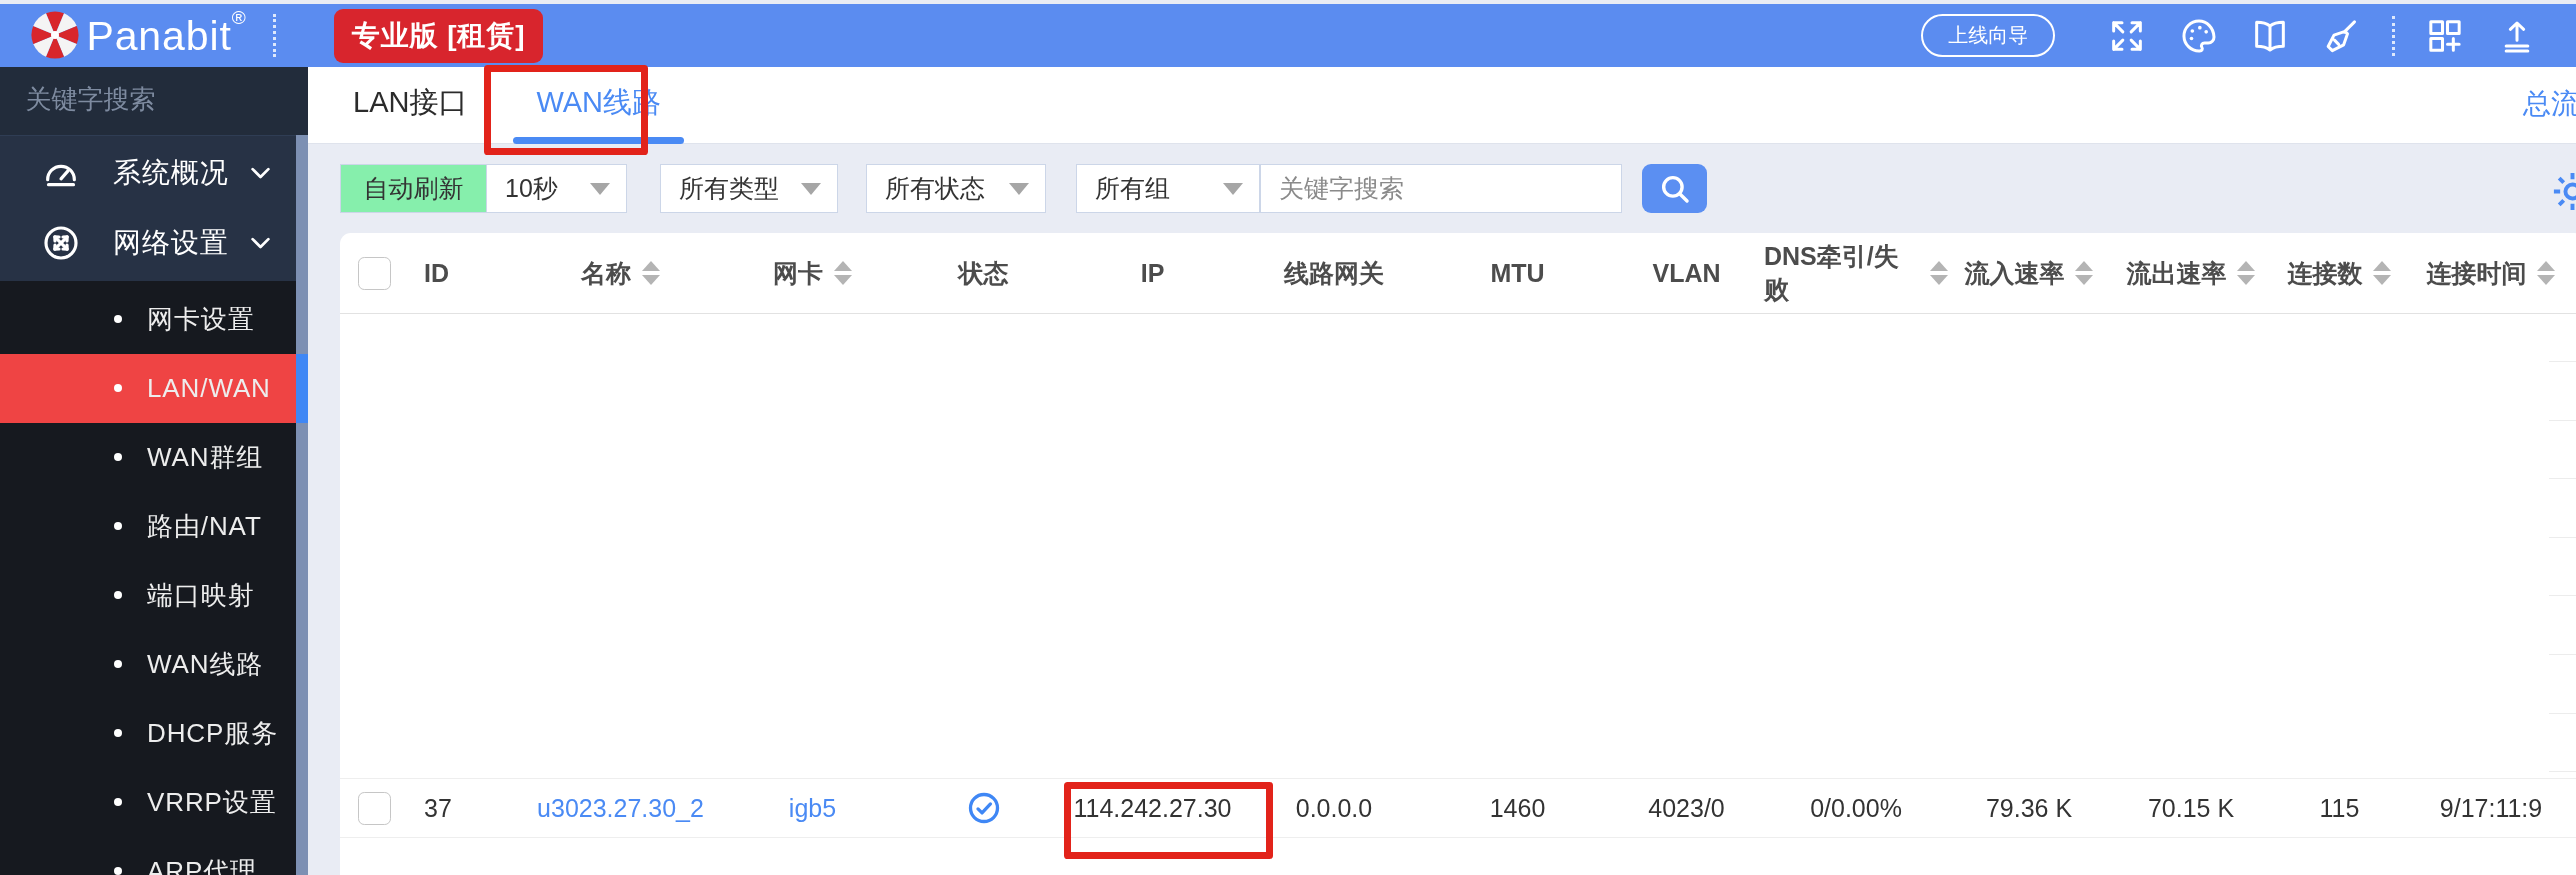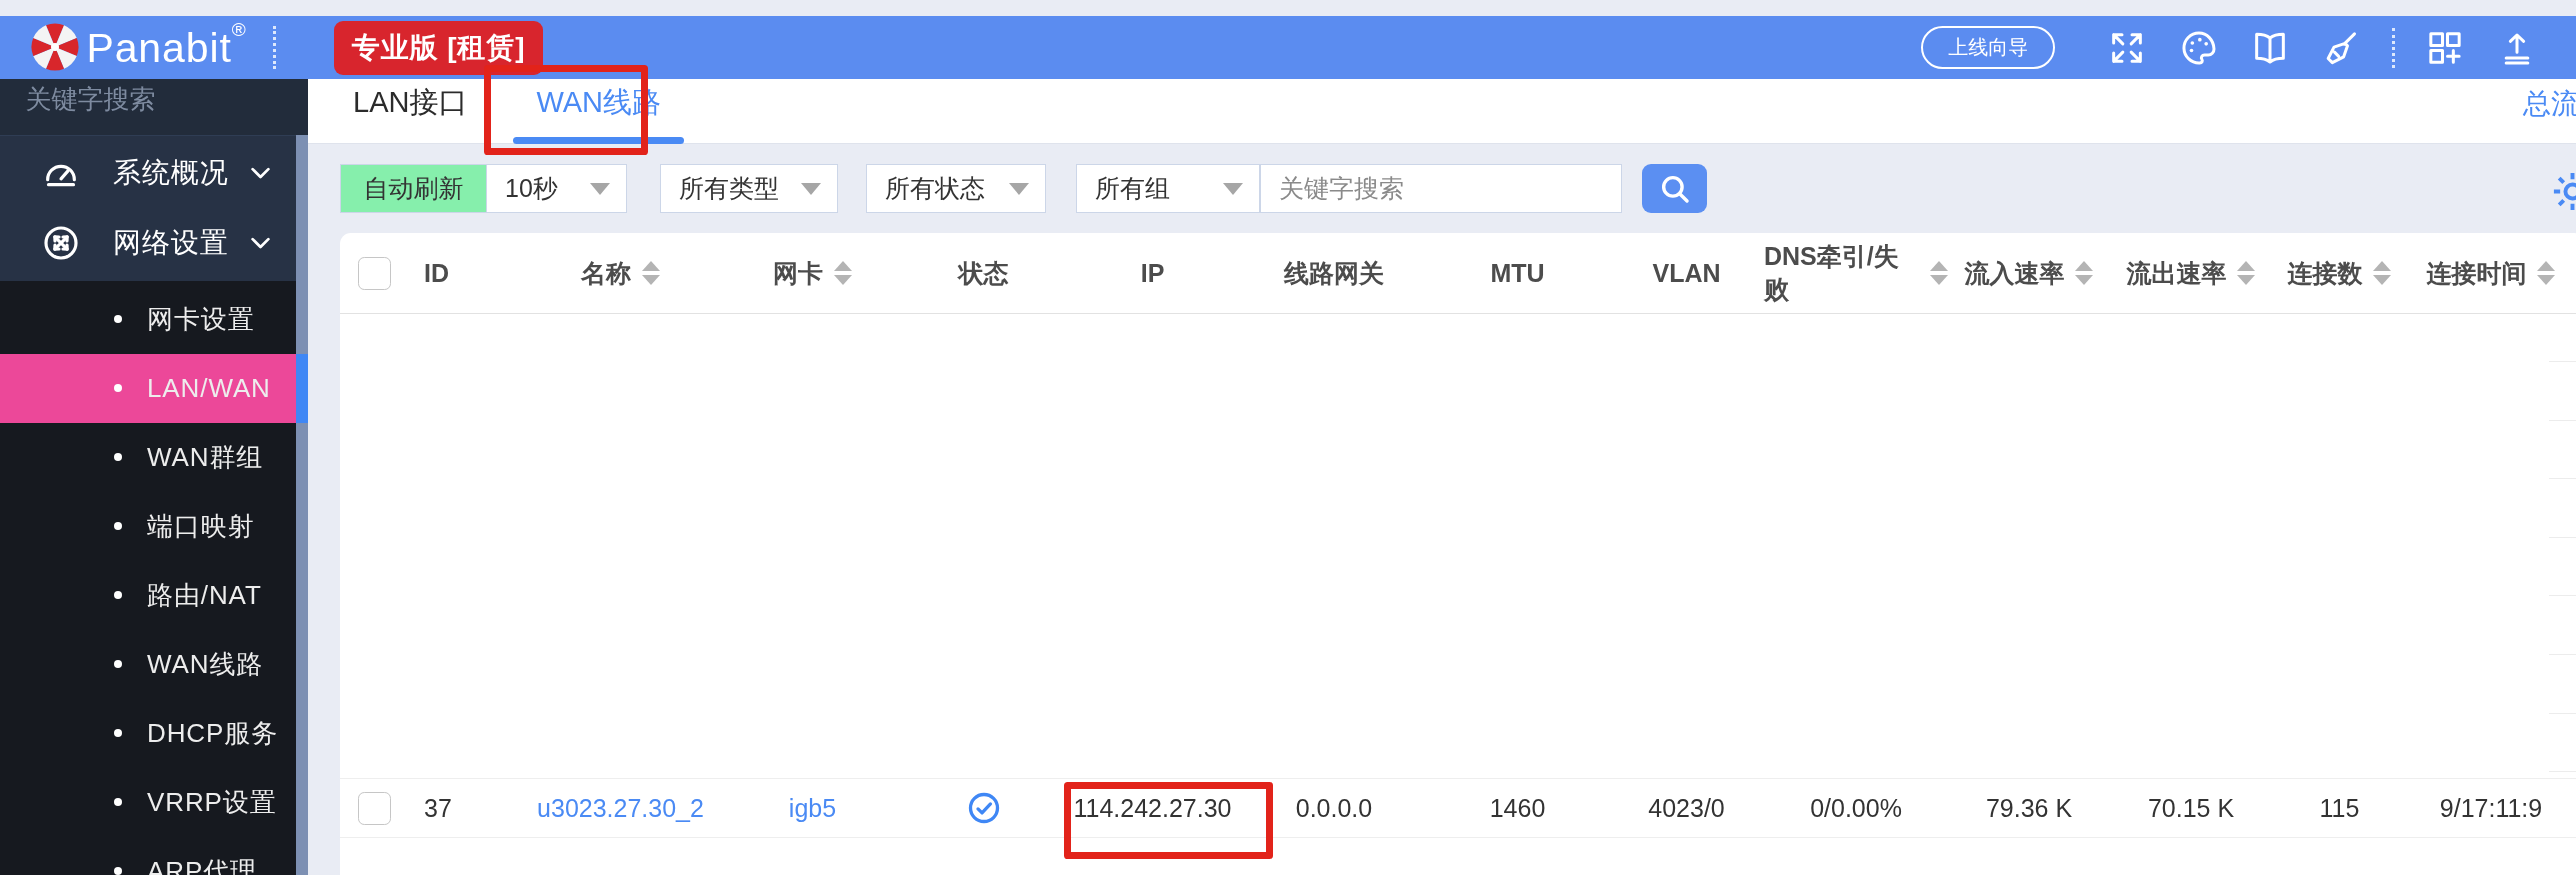--- a/index.html
+++ b/index.html
@@ -1,19 +1,19 @@
 <!DOCTYPE html>
 <html style="font-size:14.4px"><head>
 <meta charset="utf-8">
 <style>
   html,body{margin:0;padding:0;overflow:hidden}
   body{width:2576px;height:875px;position:relative;background:#e9ecf4;
        font-family:"Liberation Sans","DejaVu Sans",sans-serif;}
   
-  .topbar{position:absolute;top:16px;left:0;width:2576px;height:63px;background:#5b8cf0;
+  .topbar{position:absolute;top:4px;left:0;width:2576px;height:63px;background:#5b8cf0;
           display:flex;align-items:center;z-index:3}
   .logo{margin-left:29px;display:flex;align-items:flex-start}
   .logo svg{width:52px;height:52px;margin-top:3.6px}
   .brand{color:#fff;font-size:41px;font-weight:500;letter-spacing:0.9px;margin-left:5.4px;line-height:60px}
   .reg{color:#fff;font-size:19px;margin-top:1.8px}
   .vdot{height:43px;border-left:3.6px dotted rgba(255,255,255,.8);margin-left:27px}
   .badge{margin-left:58px;background:#d8252d;color:#fff;font-size:28px;font-weight:bold;
          padding:8px 18px;border-radius:9px;letter-spacing:0.9px}
   .topbar-right{margin-left:auto;display:flex;align-items:center;margin-right:23.4px}
   .wizard{border:2.7px solid #fff;border-radius:25px;padding:6.3px 25px;color:#fff;font-size:20px;
@@ -34,21 +34,21 @@
   .menu-row{height:70px;display:flex;align-items:center;position:relative}
   .menu-row svg.mi{width:40px;height:40px;margin-left:41px;stroke:#fff;fill:none;stroke-width:1.9;
                    stroke-linecap:round;stroke-linejoin:round}
   .menu-row .mlabel{margin-left:32px;color:#fff;font-size:28px;letter-spacing:0.9px}
   .menu-row svg.chev{width:27px;height:27px;margin-left:auto;margin-right:34px;stroke:#fff;
                      fill:none;stroke-width:2.4;stroke-linecap:round;stroke-linejoin:round}
   .side-sub{padding-top:3.6px}
   .sub-item{height:69px;display:flex;align-items:center;position:relative}
   .sub-item .dot{width:8px;height:8px;border-radius:50%;background:#fff;margin-left:114px;flex:0 0 auto}
   .sub-item .slabel{margin-left:25px;color:#ededed;font-size:26px;letter-spacing:0.9px}
-  .sub-item.active{background:#ec4899}
+  .sub-item.active{background:#ef4444}
   .sub-item.active::after{content:'';position:absolute;right:0;top:0;bottom:0;width:11.7px;
                           background:#3f87f5;z-index:2}
   
   .main{position:absolute;top:63px;left:308px;width:2268px;height:812px}
   .tabbar{position:absolute;top:0;left:0;right:0;height:81px;background:#fff;
           border-bottom:1.8px solid #dfe3ec;display:flex;align-items:center;padding-left:45px;box-sizing:border-box}
   .tab{font-size:29px;color:#2b2b2b;margin-right:69px;height:81px;line-height:79px;position:relative;white-space:nowrap}
   .tab.active{color:#4a8af4}
   .tab.active::after{content:'';position:absolute;left:-23.4px;right:-23.4px;bottom:0;height:6.3px;
                      background:#4a8af4;border-radius:3.6px}
@@ -210,25 +210,25 @@
     <div class="sub-item active">
       <span class="dot"></span>
       <span class="slabel">LAN/WAN</span>
     </div>
     <div class="sub-item">
       <span class="dot"></span>
       <span class="slabel">WAN群组</span>
     </div>
     <div class="sub-item">
       <span class="dot"></span>
+      <span class="slabel">路由/NAT</span>
+    </div>
+    <div class="sub-item">
+      <span class="dot"></span>
       <span class="slabel">端口映射</span>
-    </div>
-    <div class="sub-item">
-      <span class="dot"></span>
-      <span class="slabel">路由/NAT</span>
     </div>
     <div class="sub-item">
       <span class="dot"></span>
       <span class="slabel">WAN线路</span>
     </div>
     <div class="sub-item">
       <span class="dot"></span>
       <span class="slabel">DHCP服务</span>
     </div>
     <div class="sub-item">

